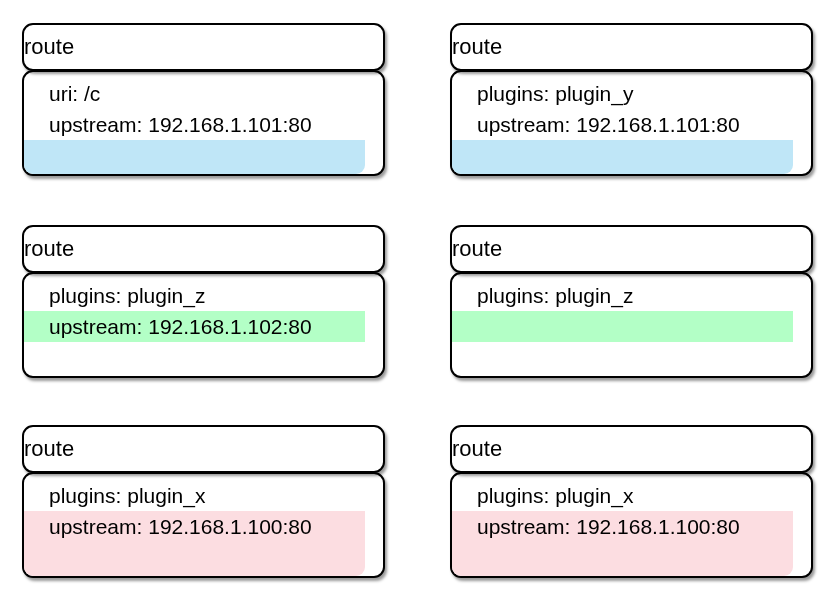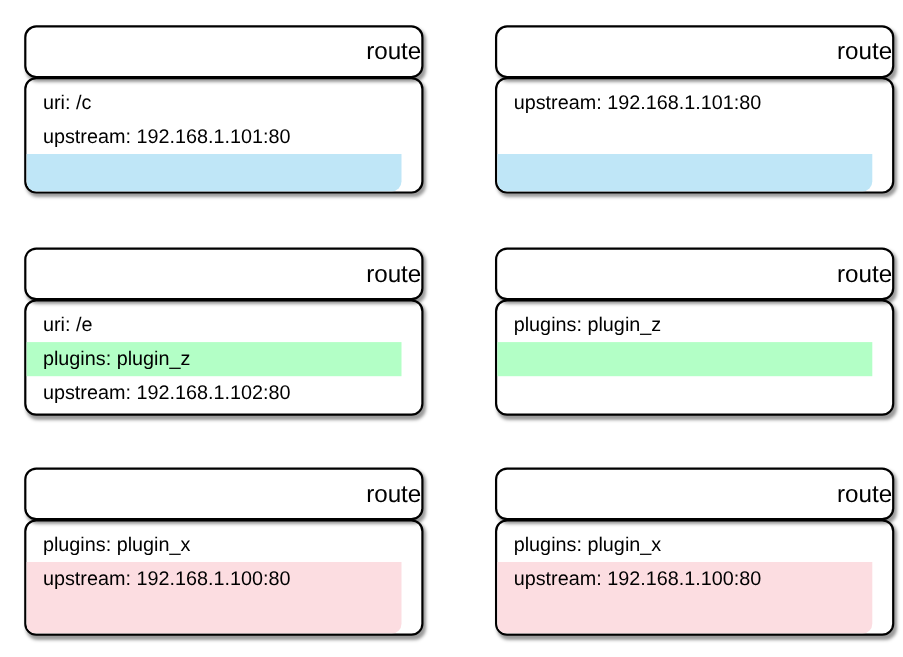--- a/index.html
+++ b/index.html
@@ -36,21 +36,21 @@
     width: 100%;
     background: #ffffff;
     border: 2px solid #000000;
     border-radius: 11px;
     box-shadow: 2px 3px 3px rgba(0, 0, 0, 0.40);
   }
 
   .card-header {
     height: 48px;
     line-height: 44px;
-    text-align: right;
+    text-align: left;
     font-size: 22px;
     color: #000000;
     position: relative;
     z-index: 2;
   }
 
   .card-body {
     height: 106px;
     margin-top: -1px;
     position: relative;
@@ -65,23 +65,23 @@
     left: 0;
     right: 0;
     top: 0;
     padding: 6px 0 0 0;
   }
 
   .row {
     position: relative;
     height: 31px;
     line-height: 31px;
-    font-size: 18px;
+    font-size: 21px;
     color: #000000;
-    padding-left: 15px;
+    padding-left: 25px;
     white-space: nowrap;
     z-index: 2;
   }
 
   
   .band {
     position: absolute;
     left: 0;
     z-index: 1;
     pointer-events: none;
@@ -123,30 +123,30 @@
           <div class="row">uri: /c</div>
           <div class="row">upstream: 192.168.1.101:80</div>
         </div>
       </div>
     </div>
     <div class="card" style="left: 450px; top: 23px;">
       <div class="card-header">route</div>
       <div class="card-body">
         <div class="band band-blue band-line3" style="background: rgb(191, 230, 247);"></div>
         <div class="rows">
+          <div class="row">plugins: plugin_y</div>
           <div class="row">upstream: 192.168.1.101:80</div>
         </div>
       </div>
     </div>
     <div class="card" style="left: 22px; top: 225px;">
       <div class="card-header">route</div>
       <div class="card-body">
         <div class="band band-green band-line2" style="background: rgb(179, 255, 198);"></div>
         <div class="rows">
-          <div class="row">uri: /e</div>
           <div class="row">plugins: plugin_z</div>
           <div class="row">upstream: 192.168.1.102:80</div>
         </div>
       </div>
     </div>
     <div class="card" style="left: 450px; top: 225px;">
       <div class="card-header">route</div>
       <div class="card-body">
         <div class="band band-green band-line2" style="background: rgb(179, 255, 198);"></div>
         <div class="rows">

